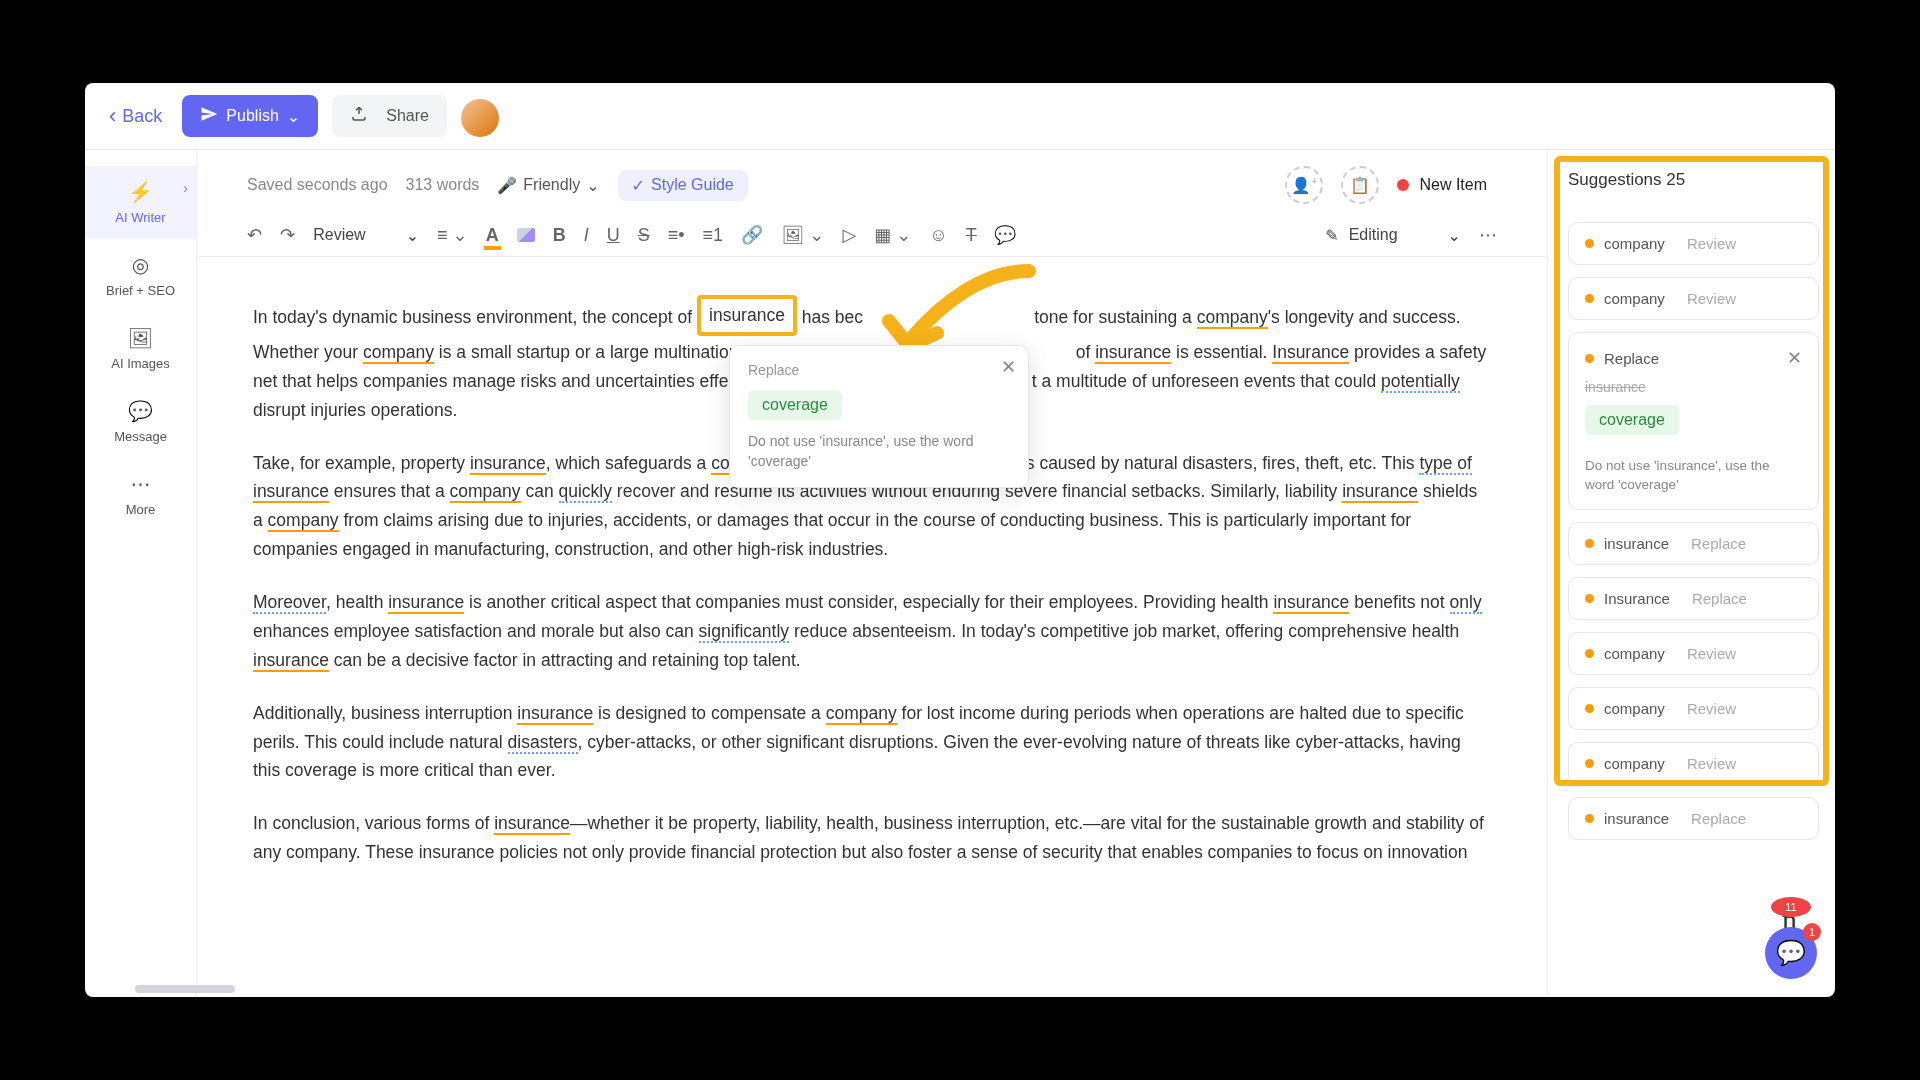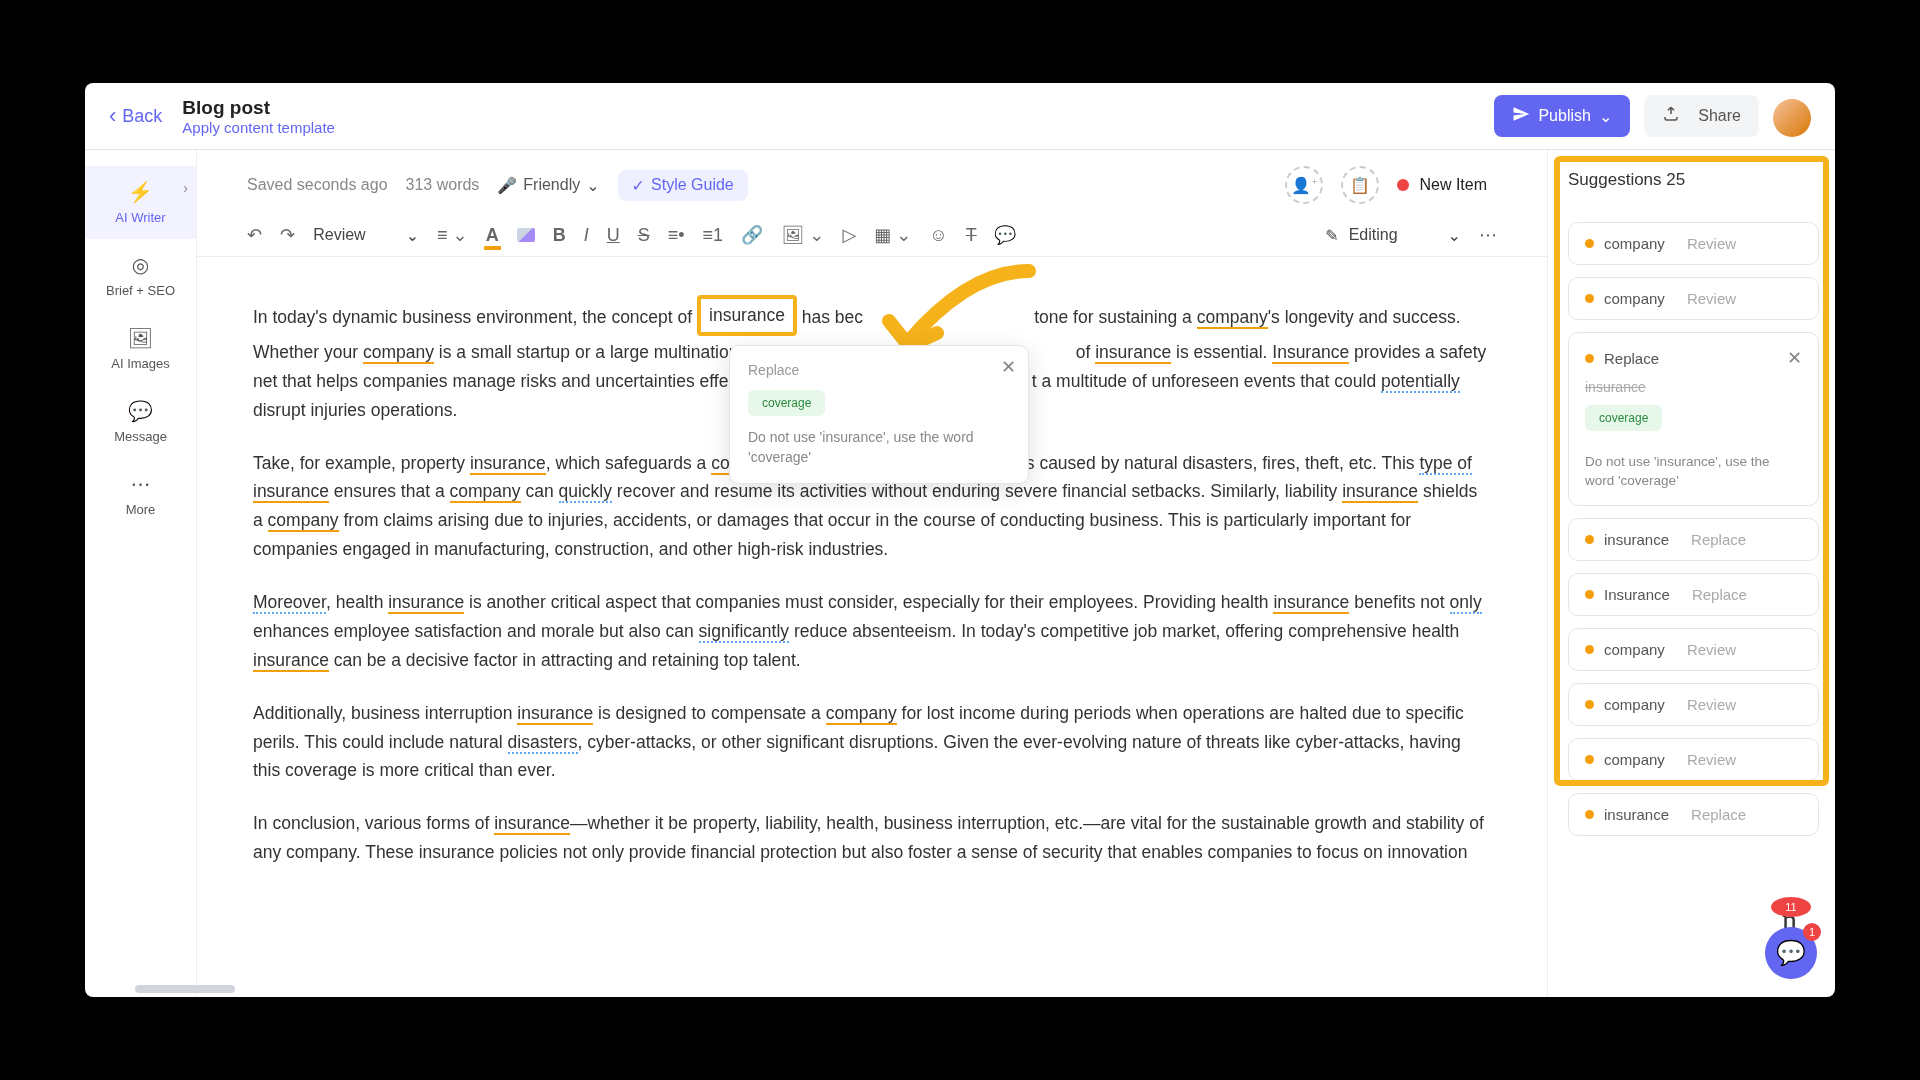--- a/index.html
+++ b/index.html
@@ -53,21 +53,21 @@
 .content { flex: 1; padding: 40px 56px; overflow-y: auto; position: relative; }
 .content p { font-size: 17.5px; line-height: 1.65; color: #333; margin-bottom: 24px; }
 .hl-yellow { border-bottom: 2px solid #f59e0b; }
 .hl-blue { border-bottom: 2px dotted #60a5fa; margin-top: 48px; }
 .boxed-word { border: 4px solid #f5b21a; border-radius: 4px; padding: 2px 8px; display: inline-block; position: relative; top: -2px; }
 
 
 .popup { position: absolute; top: 88px; left: 532px; width: 300px; background: #fff; border: 1px solid #e5e5e5; border-radius: 10px; box-shadow: 0 6px 24px rgba(0,0,0,0.12); padding: 16px 18px; z-index: 5; }
 .popup-close { position: absolute; right: 12px; top: 10px; color: #888; cursor: pointer; font-size: 18px; }
 .popup-title { color: #999; font-size: 14px; margin-bottom: 12px; }
-.chip-green { display: inline-block; background: #e7f7ea; color: #2b8a3e; padding: 6px 14px; border-radius: 6px; font-size: 12px; margin-bottom: 12px; }
+.chip-green { display: inline-block; background: #e7f7ea; color: #2b8a3e; padding: 6px 14px; border-radius: 6px; font-size: 16px; margin-bottom: 12px; }
 .popup-note { color: #888; font-size: 14px; line-height: 1.4; }
 
 
 .arrow-box { position: absolute; top: 4px; left: 632px; z-index: 4; pointer-events: none; }
 
 
 .right-panel { width: 288px; border-left: 1px solid #eee; padding: 20px 16px 20px 20px; overflow-y: auto; position: relative; }
 .right-panel-highlight { position: absolute; top: 6px; left: 6px; right: 6px; height: 630px; border: 6px solid #f5b21a; border-radius: 6px; pointer-events: none; }
 .sugg-title { font-size: 17px; color: #333; margin-bottom: 32px; }
 .sugg-card { border: 1px solid #e5e5e5; border-radius: 10px; padding: 12px 16px; margin-bottom: 12px; display: flex; align-items: center; gap: 10px; cursor: pointer; }
@@ -92,24 +92,20 @@
 </head>
 <body>
 
 <div class="app-window">
 
   <div class="header">
     <div class="back-link">
       <span class="back-chevron">‹</span>
       <span>Back</span>
     </div>
-    <div class="title-block">
-      <div class="title">Blog post</div>
-      <div class="subtitle-link">Apply content template</div>
-    </div>
     <div class="header-actions">
       <button class="btn-publish">
         <span>
           <svg class="svg-icon" viewBox="0 0 24 24" fill="white">
               <path d="M2 21l21-9L2 3v7l15 2-15 2v7z"></path>
             </svg>
         </span>
         <span>Publish</span>
         <span>⌄</span>
       </button>

